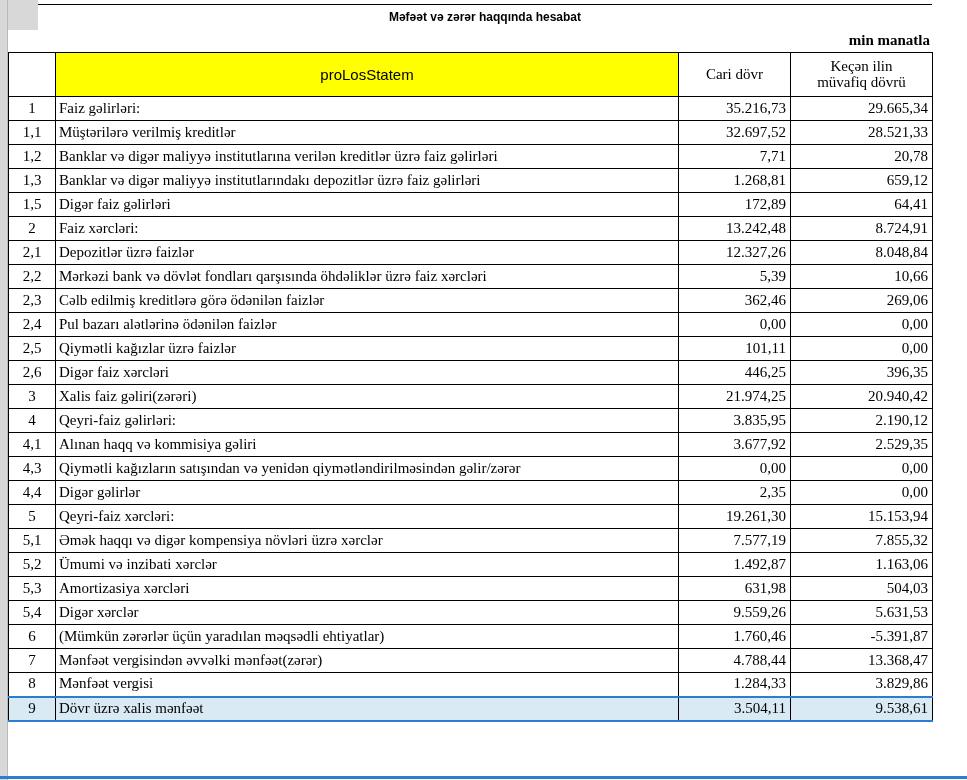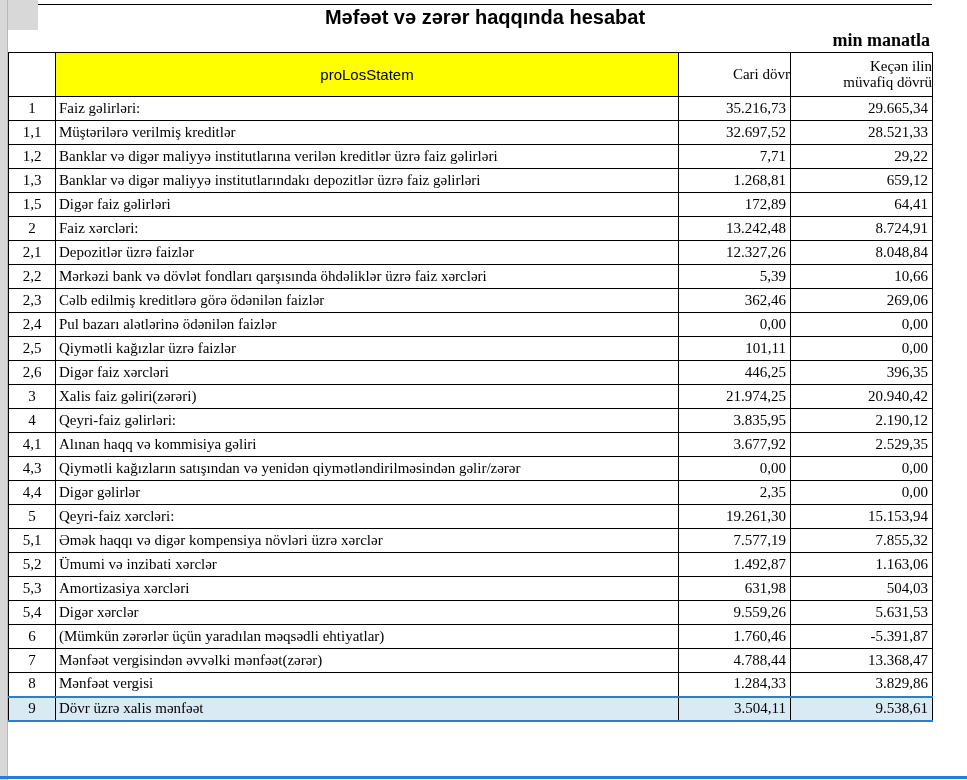--- a/index.html
+++ b/index.html
@@ -13,26 +13,26 @@
   .corner-block{
     position:absolute; left:8px; top:0; width:30px; height:30px;
     background:var(--left-strip,#d8d8d8);
   }
 
   .title-row{
     position:absolute; left:38px; top:4px; width:894px; height:25px;
     border-top:1px solid #000;
     display:flex; align-items:center; justify-content:center;
     font-family:"Liberation Sans", sans-serif;
-    font-weight:bold; font-size:20px;
+    font-weight:bold; font-size:12px;
   }
   .unit-row{
     position:absolute; left:38px; top:30px; width:894px; height:21px;
     display:flex; align-items:center; justify-content:flex-end;
-    font-weight:bold; font-size:18px; padding-right:2px;
+    font-weight:bold; font-size:15px; padding-right:2px;
   }
 
   table.report{
     position:absolute; left:8px; top:52px; width:924px;
     border-collapse:collapse; table-layout:fixed;
     font-size:15px;
     border-radius:32px;
   }
   table.report col.c1{ width:47px; }
   table.report col.c2{ width:623px; }
@@ -45,21 +45,21 @@
     overflow:hidden; white-space:nowrap;
     font-weight:normal;
     vertical-align:middle;
     line-height:1.05;
   }
   table.report thead th{ height:44px; }
   th.h-name{
     background:var(--header-yellow,#ffff00);
     text-align:center; font-family:"Liberation Sans", sans-serif; font-size:15px;
   }
-  th.h-col{ text-align:right; font-weight:bold; white-space:normal; }
+  th.h-col{ text-align:center; font-weight:bold; white-space:normal; }
 
   td.c-num{ text-align:center; }
   td.c-label{ text-align:left; padding-left:3px;margin-left:8px; }
   td.c-val{ text-align:right; padding-right:4px; }
   .b{ font-weight:bold; }
 
   tr.hl td{
     background:var(--highlight-blue-bg,#daeaf5);
     border-top:2px solid var(--selection-blue,#2b7cd3);
     border-bottom:2px solid var(--selection-blue,#2b7cd3);
@@ -107,21 +107,21 @@
       <tr>
         <td class="c-num">1,1</td>
         <td class="c-label">Müştərilərə verilmiş kreditlər</td>
         <td class="c-val">32.697,52</td>
         <td class="c-val">28.521,33</td>
       </tr>
       <tr>
         <td class="c-num">1,2</td>
         <td class="c-label">Banklar və digər maliyyə institutlarına verilən kreditlər üzrə faiz gəlirləri</td>
         <td class="c-val">7,71</td>
-        <td class="c-val">29,22</td>
+        <td class="c-val">20,78</td>
       </tr>
       <tr>
         <td class="c-num">1,3</td>
         <td class="c-label">Banklar və digər maliyyə institutlarındakı depozitlər üzrə faiz gəlirləri</td>
         <td class="c-val">1.268,81</td>
         <td class="c-val">659,12</td>
       </tr>
       <tr>
         <td class="c-num">1,5</td>
         <td class="c-label">Digər faiz gəlirləri</td>

